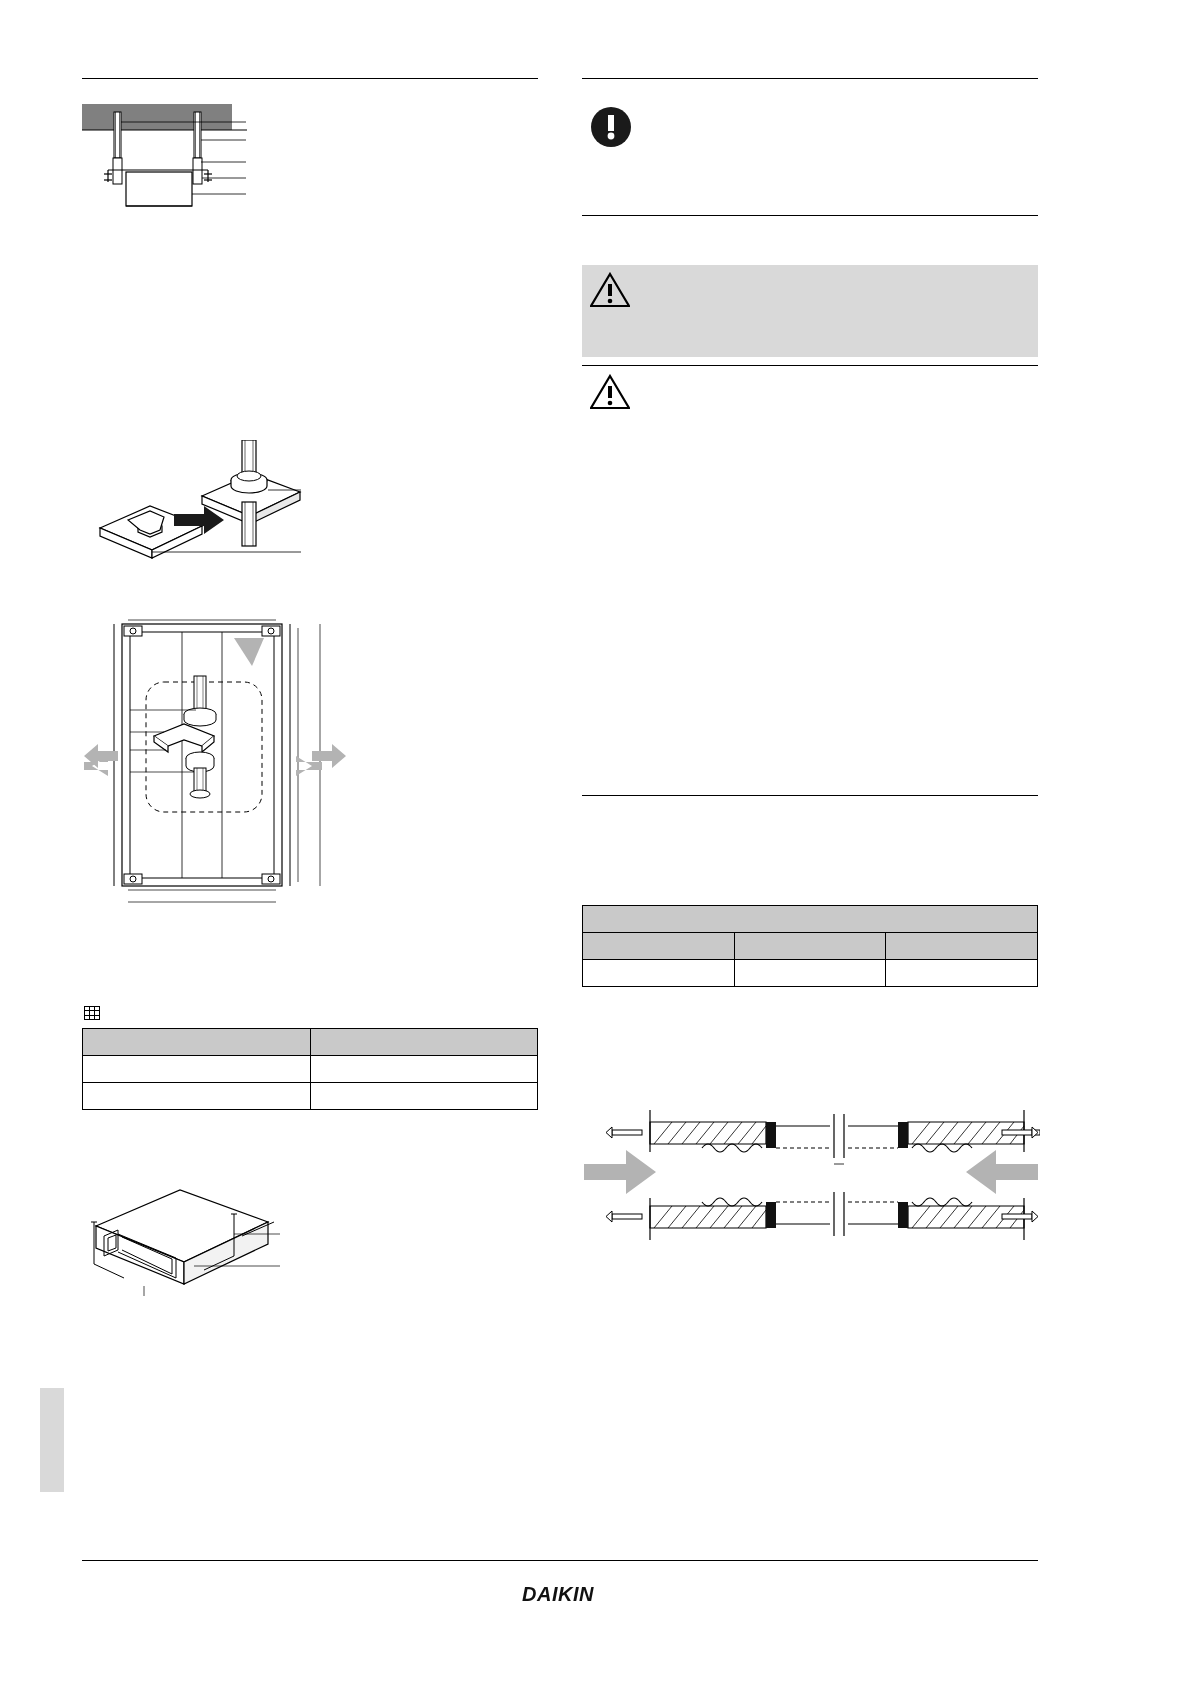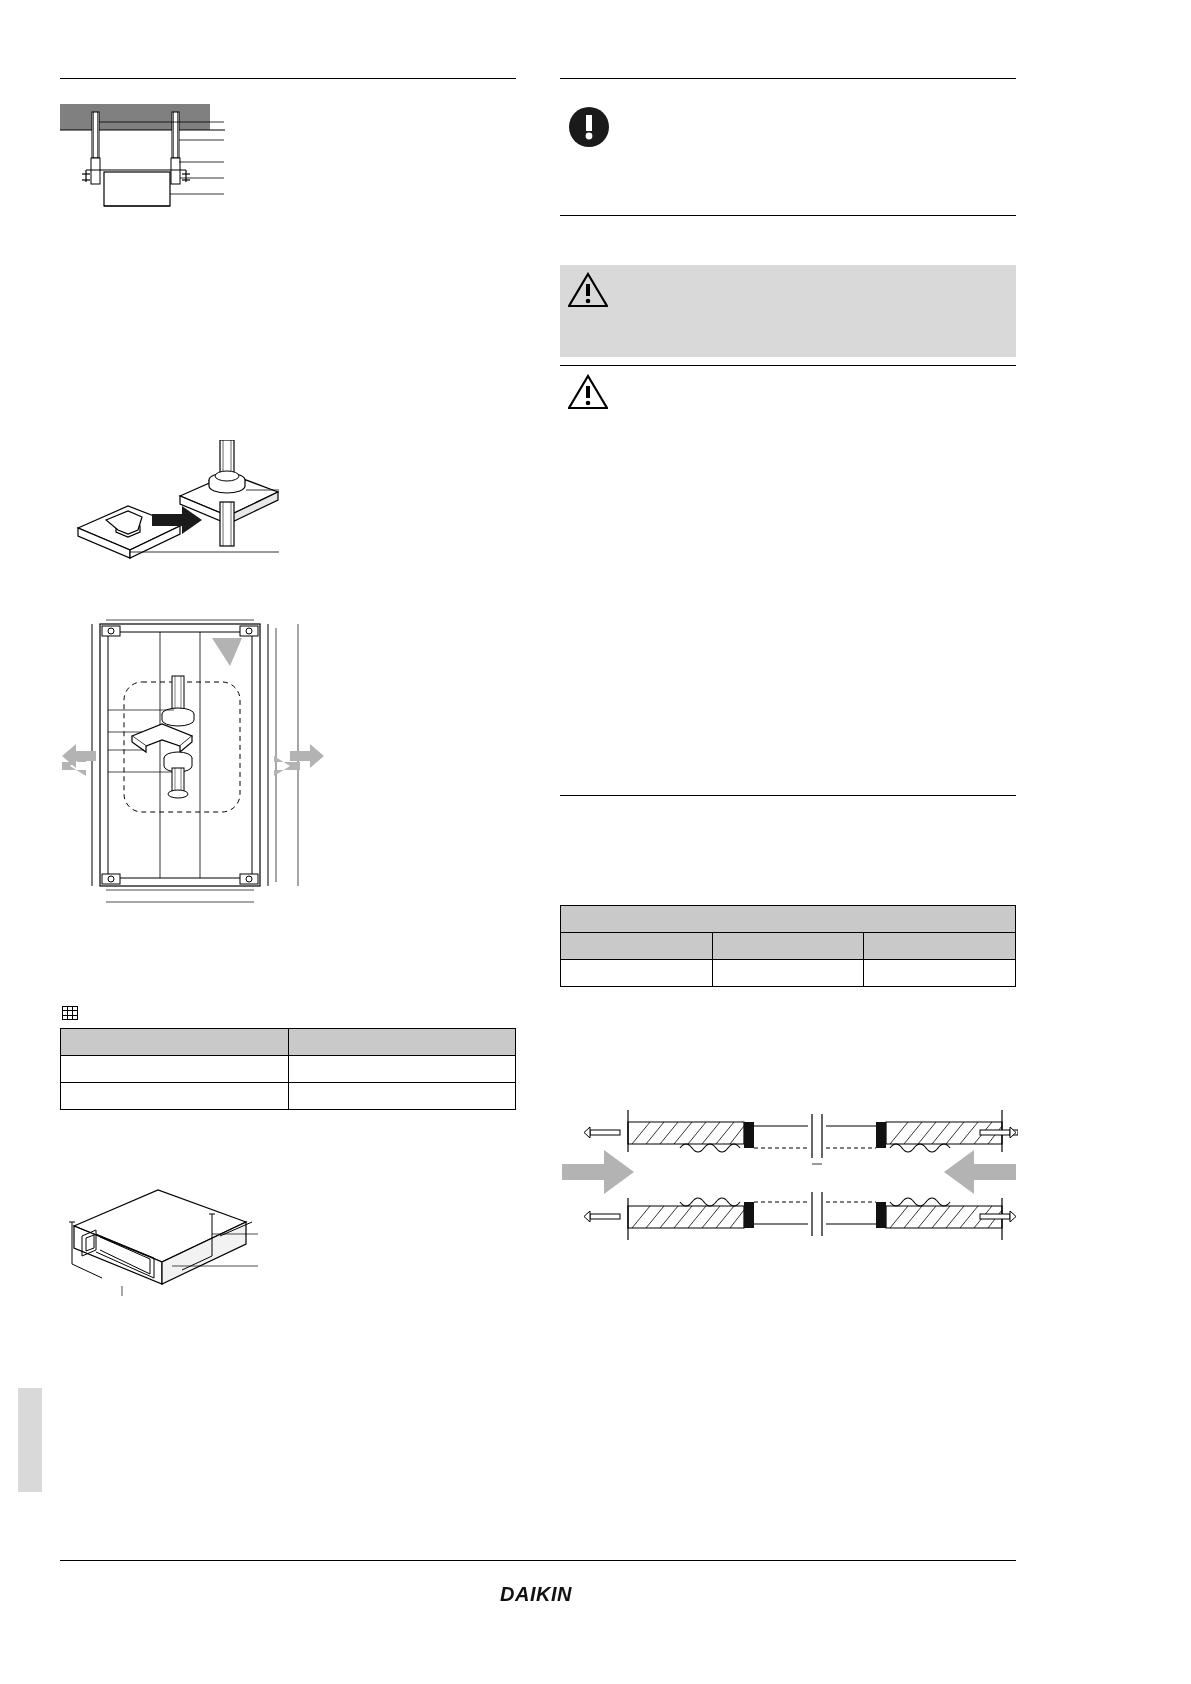--- a/index.html
+++ b/index.html
@@ -11,20 +11,21 @@
     width: 1191px;
     height: 1684px;
     position: relative;
     font-family: "Liberation Sans", sans-serif;
     color: #000000;
     overflow: hidden;
   }
   .page {
     position: absolute;
     inset: 0;
+    margin-left: 22px;
   }
   
   .hrule {
     position: absolute;
     background: #000000;
     height: 1px;
   }
   .top-rule-left  { left: 60px;  top: 78px;  width: 456px; }
   .top-rule-right { left: 560px; top: 78px;  width: 456px; }
 

